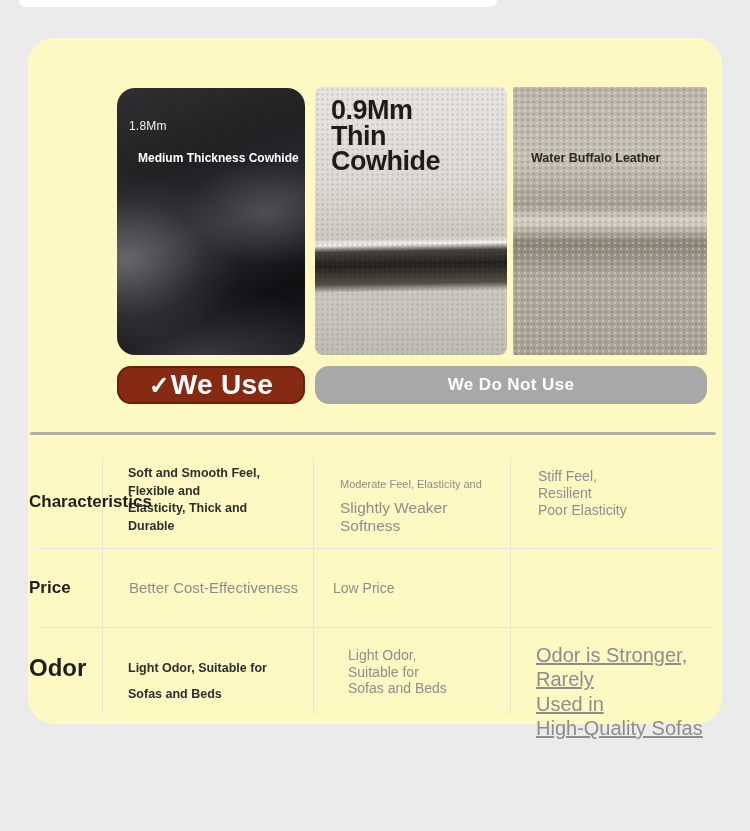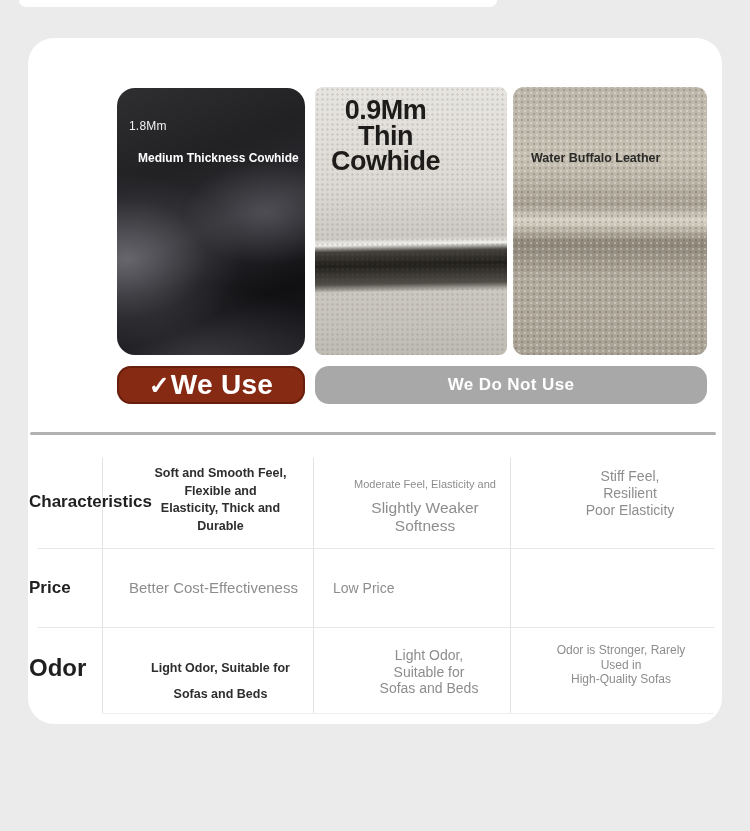--- a/index.html
+++ b/index.html
@@ -3,38 +3,38 @@
 <meta charset="utf-8">
 <style>
   * { margin:0; padding:0; box-sizing:border-box; }
   html,body { width:750px; height:831px; overflow:hidden;
     font-family:"Liberation Sans", sans-serif; background:#ebebeb; }
 
   .top-strip { position:absolute; left:19px; top:0; width:478px; height:7px;
     background:#ffffff; border-radius:0 0 10px 10px; }
 
   .card { position:absolute; left:28px; top:38px; width:694px; height:686px;
-    background:#ffffff; border-radius:26px;text-align:center; }
+    background:#fef9c3; border-radius:26px; }
 
   
   .panel { position:absolute; overflow:hidden; }
   .panel-medium { left:89px; top:50px; width:188px; height:267px; border-radius:18px;
     background:
       radial-gradient(ellipse 95% 50% at 5% 64%, rgba(150,150,158,.55), rgba(90,90,97,.18) 45%, transparent 65%),
       radial-gradient(ellipse 75% 32% at 80% 47%, rgba(135,135,145,.38), transparent 60%),
       radial-gradient(ellipse 110% 40% at 45% 102%, rgba(110,110,118,.40), transparent 70%),
       linear-gradient(158deg, #2f2f32 0%, #212124 30%, #2c2c30 52%, #101013 78%, #1d1d21 100%);
   }
   .panel-thin { left:287px; top:49px; width:192px; height:268px; border-radius:8px;
     background:
       radial-gradient(circle, rgba(96,93,86,.16) 1px, transparent 1.5px),
       linear-gradient(179deg, #e7e5e1 0%, #dddad5 36%, #cdcac4 56%, #f2f1ee 58.5%, #45423c 61%, #211f1b 66%, #514e48 73%, #cbc8c1 76%, #c6c3bc 88%, #bebbb4 100%);
     background-size:5px 5px, 100% 100%;
   }
-  .panel-buffalo { left:485px; top:49px; width:194px; height:268px; border-radius:11px;
+  .panel-buffalo { left:485px; top:49px; width:194px; height:268px; border-radius:2px;
     background:
       radial-gradient(circle, rgba(255,255,255,.30) 1px, transparent 1.4px),
       radial-gradient(circle, rgba(58,52,42,.22) 1px, transparent 1.5px),
       linear-gradient(to bottom, #bcb6aa 0%, #c6c0b3 28%, #a9a194 44%, #d8d2c6 50%, #8f8779 58%, #b2ab9e 72%, #a9a295 100%);
     background-size:6px 6px, 6px 6px, 100% 100%;
     background-position:3px 3px, 0 0, 0 0;
   }
   .thickness-label { position:absolute; left:12px; top:31px; font-size:12px;
     color:#f2f2f2; letter-spacing:.2px; }
   .panel-medium .panel-title { position:absolute; left:21px; top:63px; font-size:12px;
@@ -87,21 +87,21 @@
 
   .trow-2 .cell { display:flex; align-items:center; }
   .trow-2 .c-medium { padding-left:26px; }
   .trow-2 .c-medium .big { font-size:19px; font-weight:bold; color:#2e2e2e; }
   .trow-2 .c-thin { padding-left:27px; font-size:15px; }
   .trow-2 .c-buffalo { padding-left:34px; font-size:14px; }
 
   .trow-3 .c-medium { padding:30px 0 0 26px; }
   .trow-3 .c-medium .dark-sm { line-height:2.1; }
   .trow-3 .c-thin { padding:22px 0 0 35px; font-size:14px; line-height:1.18; }
-  .trow-3 .c-buffalo { padding:18px 16px 0 26px; font-size:12px; line-height:1.22; }
+  .trow-3 .c-buffalo { padding:18px 16px 0 26px; font-size:20px; line-height:1.22;text-decoration:underline; }
 </style>
 </head>
 <body>
 
 <div class="top-strip"></div>
 
 <div class="card">
 
   <div class="panel panel-medium">
     <div class="thickness-label">1.8Mm</div>

